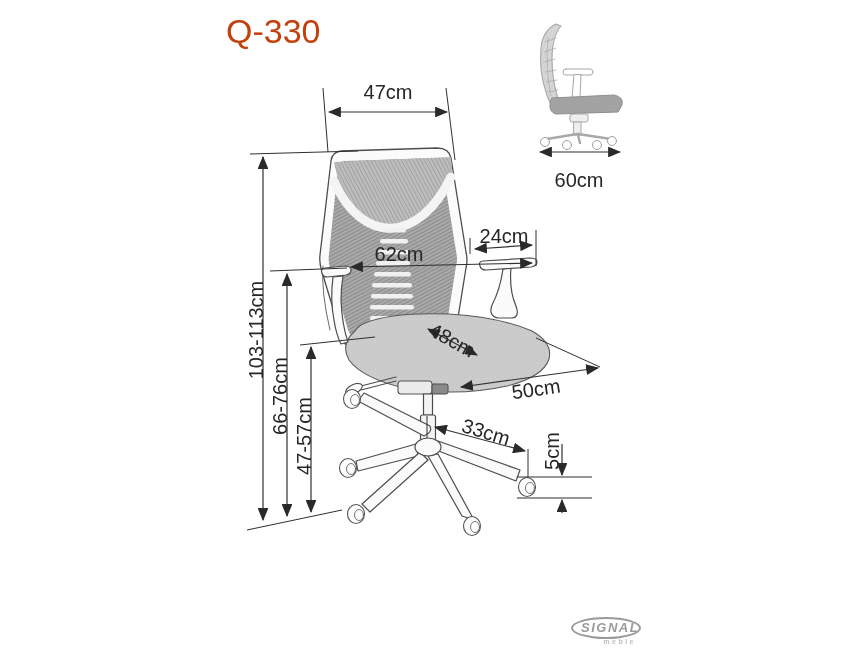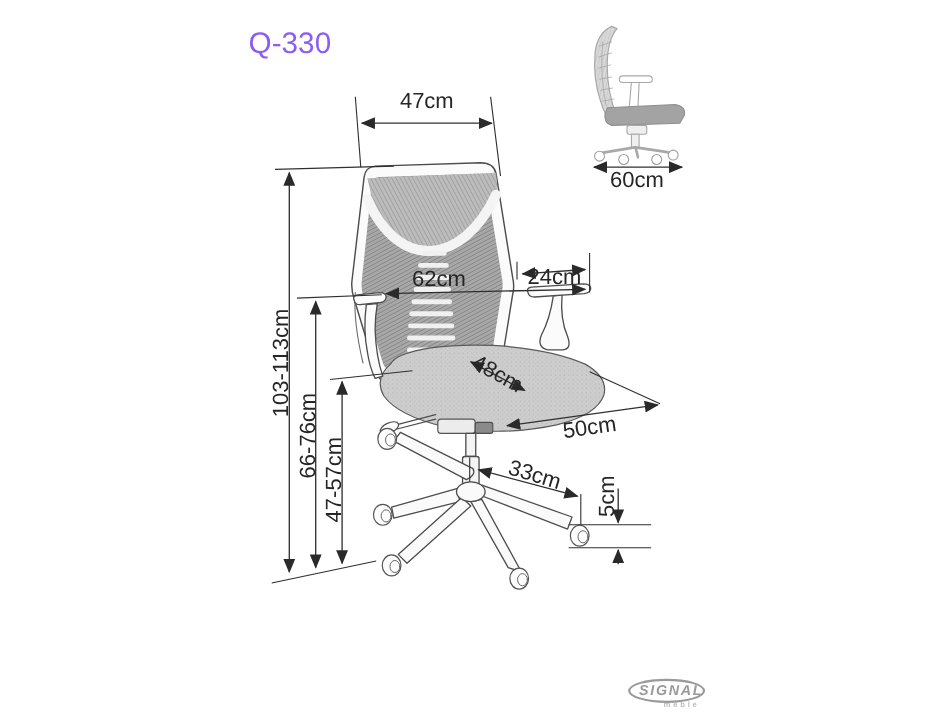--- a/index.html
+++ b/index.html
@@ -2,22 +2,22 @@
 <html><head>
 <meta charset="utf-8">
 <style>
   html,body { margin:0; padding:0; background:#fff; }
   .canvas {
     position:relative; width:860px; height:658px; background:#ffffff;
     font-family:"Liberation Sans", sans-serif; overflow:hidden;
   }
   .canvas svg { position:absolute; left:0; top:0; }
   .title {
-    position:absolute; left:226px; top:24px;
-    font-size:27px; color:#8b5cf6; letter-spacing:0px;
+    position:absolute; left:226px; top:12px;
+    font-size:34px; color:#c2410c; letter-spacing:0px;
   }
   .lbl {
     position:absolute; font-size:20px; color:#262626; white-space:nowrap;
     transform:translate(-50%,-50%); line-height:1;
   }
   .rotV   { transform:translate(-50%,-50%) rotate(-90deg); }
   .rot48  { transform:translate(-50%,-50%) rotate(29deg); }
   .rot50  { transform:translate(-50%,-50%) rotate(-8deg); }
   .rot33  { transform:translate(-50%,-50%) rotate(17deg); }
   .logo { position:absolute; left:571px; top:617px; width:70px; }
@@ -228,23 +228,23 @@
         <line x1="562" y1="444" x2="562" y2="475" marker-end="url(#ah)"></line>
         <line x1="562" y1="513" x2="562" y2="500" marker-end="url(#ah)"></line>
       </g>
     </g>
   </svg>
 
   <div class="title">Q-330</div>
 
   <div class="lbl" style="left:388px; top:92px;">47cm</div>
 
-  <div class="lbl" style="left:579px; top:164px;">60cm</div>
-
-  <div class="lbl" style="left:504px; top:236px;margin-top:16px;">24cm</div>
+  <div class="lbl" style="left:579px; top:180px;">60cm</div>
+
+  <div class="lbl" style="left:504px; top:236px;">24cm</div>
 
   <div class="lbl" style="left:399px; top:254px;">62cm</div>
 
   <div class="lbl rot48" style="left:452px; top:340px;">48cm</div>
 
   <div class="lbl rot50" style="left:536px; top:389px;">50cm</div>
 
   <div class="lbl rot33" style="left:486px; top:432px;">33cm</div>
 
   <div class="lbl rotV" style="left:552px; top:451px;">5cm</div>

